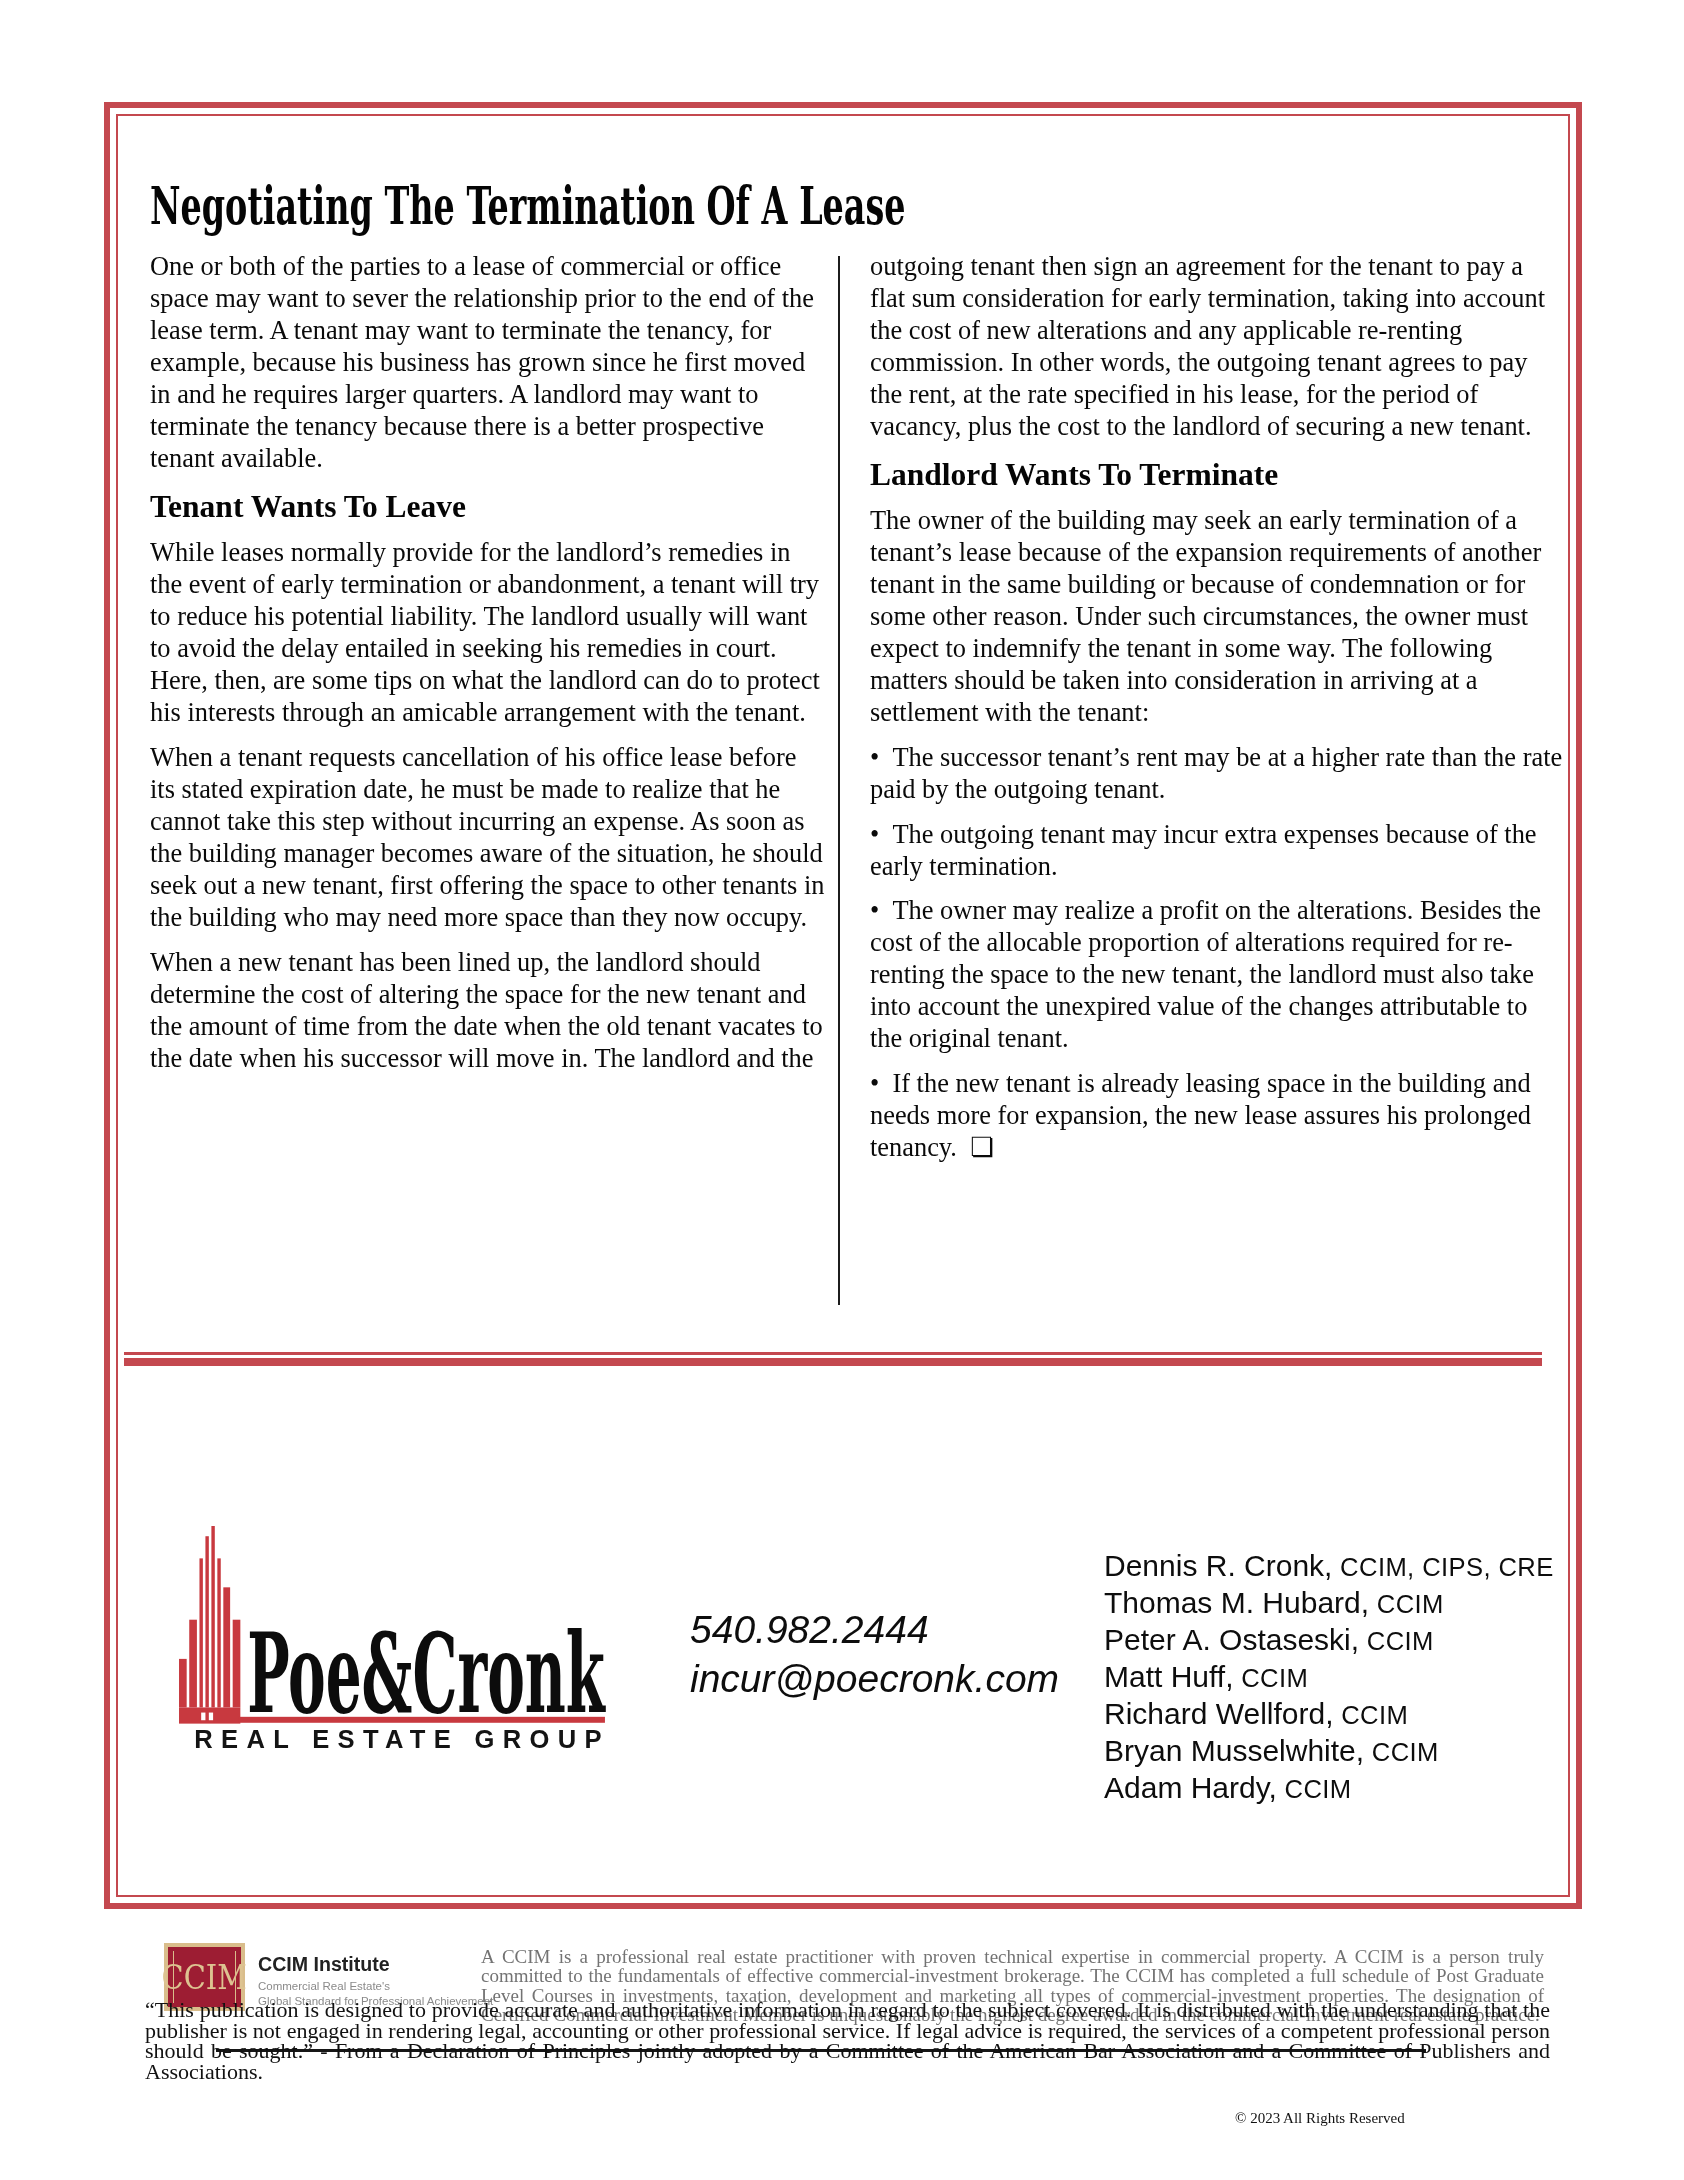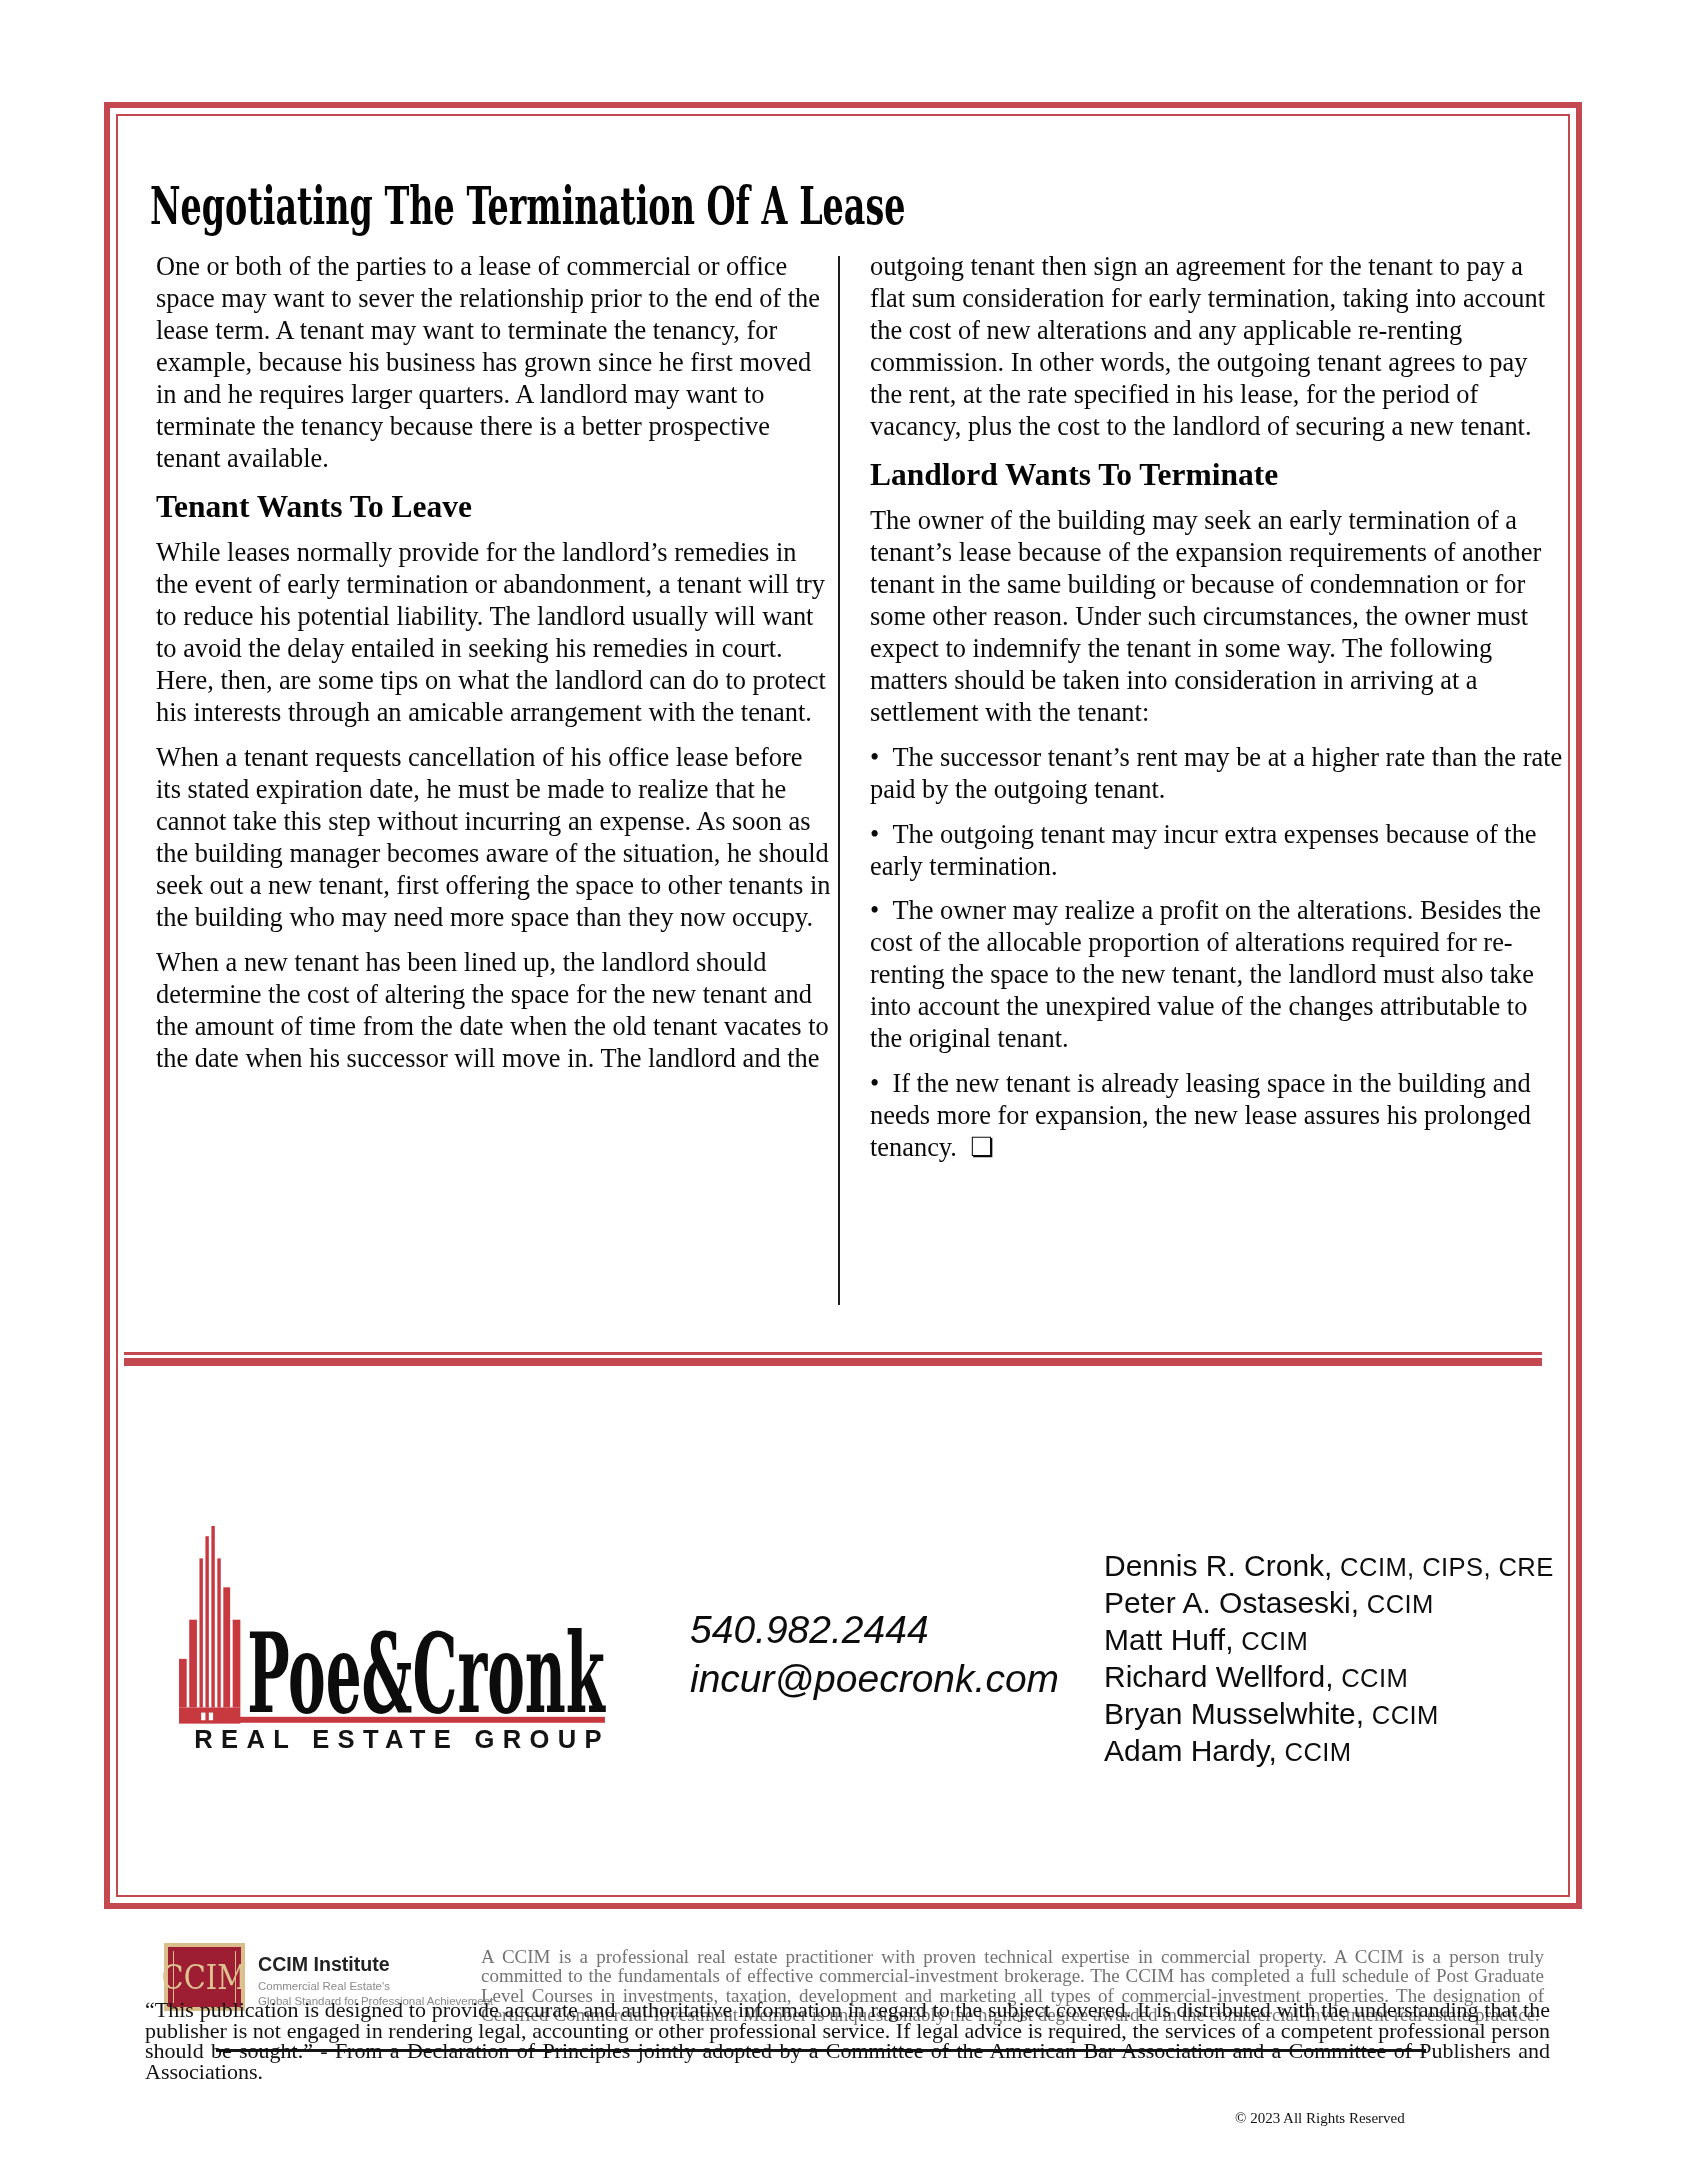--- a/index.html
+++ b/index.html
@@ -22,21 +22,21 @@
 
   
   .title{
     left:150px;top:177px;
     font-family:"DejaVu Serif", serif;font-weight:bold;
     font-size:53px;line-height:56px;white-space:nowrap;
     transform:scaleX(0.63);transform-origin:left top;
     letter-spacing:0px;color:#050505;
   }
   .col{font-size:26.4px;line-height:32px;color:#0a0a0a;}
-  .col-left{left:150px;top:250px;width:677px;margin-left:6px;}
+  .col-left{left:150px;top:250px;width:677px;}
   .col-right{left:870px;top:250px;width:694px;}
   .col p{margin:0 0 12.8px 0;}
   .col h2{
     font-family:"Liberation Serif", serif;font-weight:bold;
     font-size:31.5px;line-height:39px;margin:2.6px 0 10.2px 0;color:#050505;
   }
   .divider{left:838px;top:256px;width:1.7px;height:1049px;background:#1c1c1c;}
 
   
   .redrule-thin{left:124px;top:1352px;width:1418px;height:2.6px;background:#c4484f;}
@@ -143,20 +143,21 @@
   <text x="18" y="261" font-family="Liberation Sans, sans-serif" font-weight="bold" font-size="30" fill="#141414" textLength="478" lengthAdjust="spacing">REAL ESTATE GROUP</text>
 </svg>
 
 <div class="abs contact">
   <div>540.982.2444</div>
   <div>incur@poecronk.com</div>
 </div>
 
 <div class="abs roster">
   <div><span>Dennis R. Cronk,</span><span class="creds">CCIM, CIPS, CRE</span></div>
+  <div><span>Thomas M. Hubard,</span><span class="creds">CCIM</span></div>
   <div><span>Peter A. Ostaseski,</span><span class="creds">CCIM</span></div>
   <div><span>Matt Huff,</span><span class="creds">CCIM</span></div>
   <div><span>Richard Wellford,</span><span class="creds">CCIM</span></div>
   <div><span>Bryan Musselwhite,</span><span class="creds">CCIM</span></div>
   <div><span>Adam Hardy,</span><span class="creds">CCIM</span></div>
 </div>
 
 <div class="abs ccim-badge">
   <div class="ccim-badge-inner">
     <span class="ccim-badge-text">CCIM</span>

